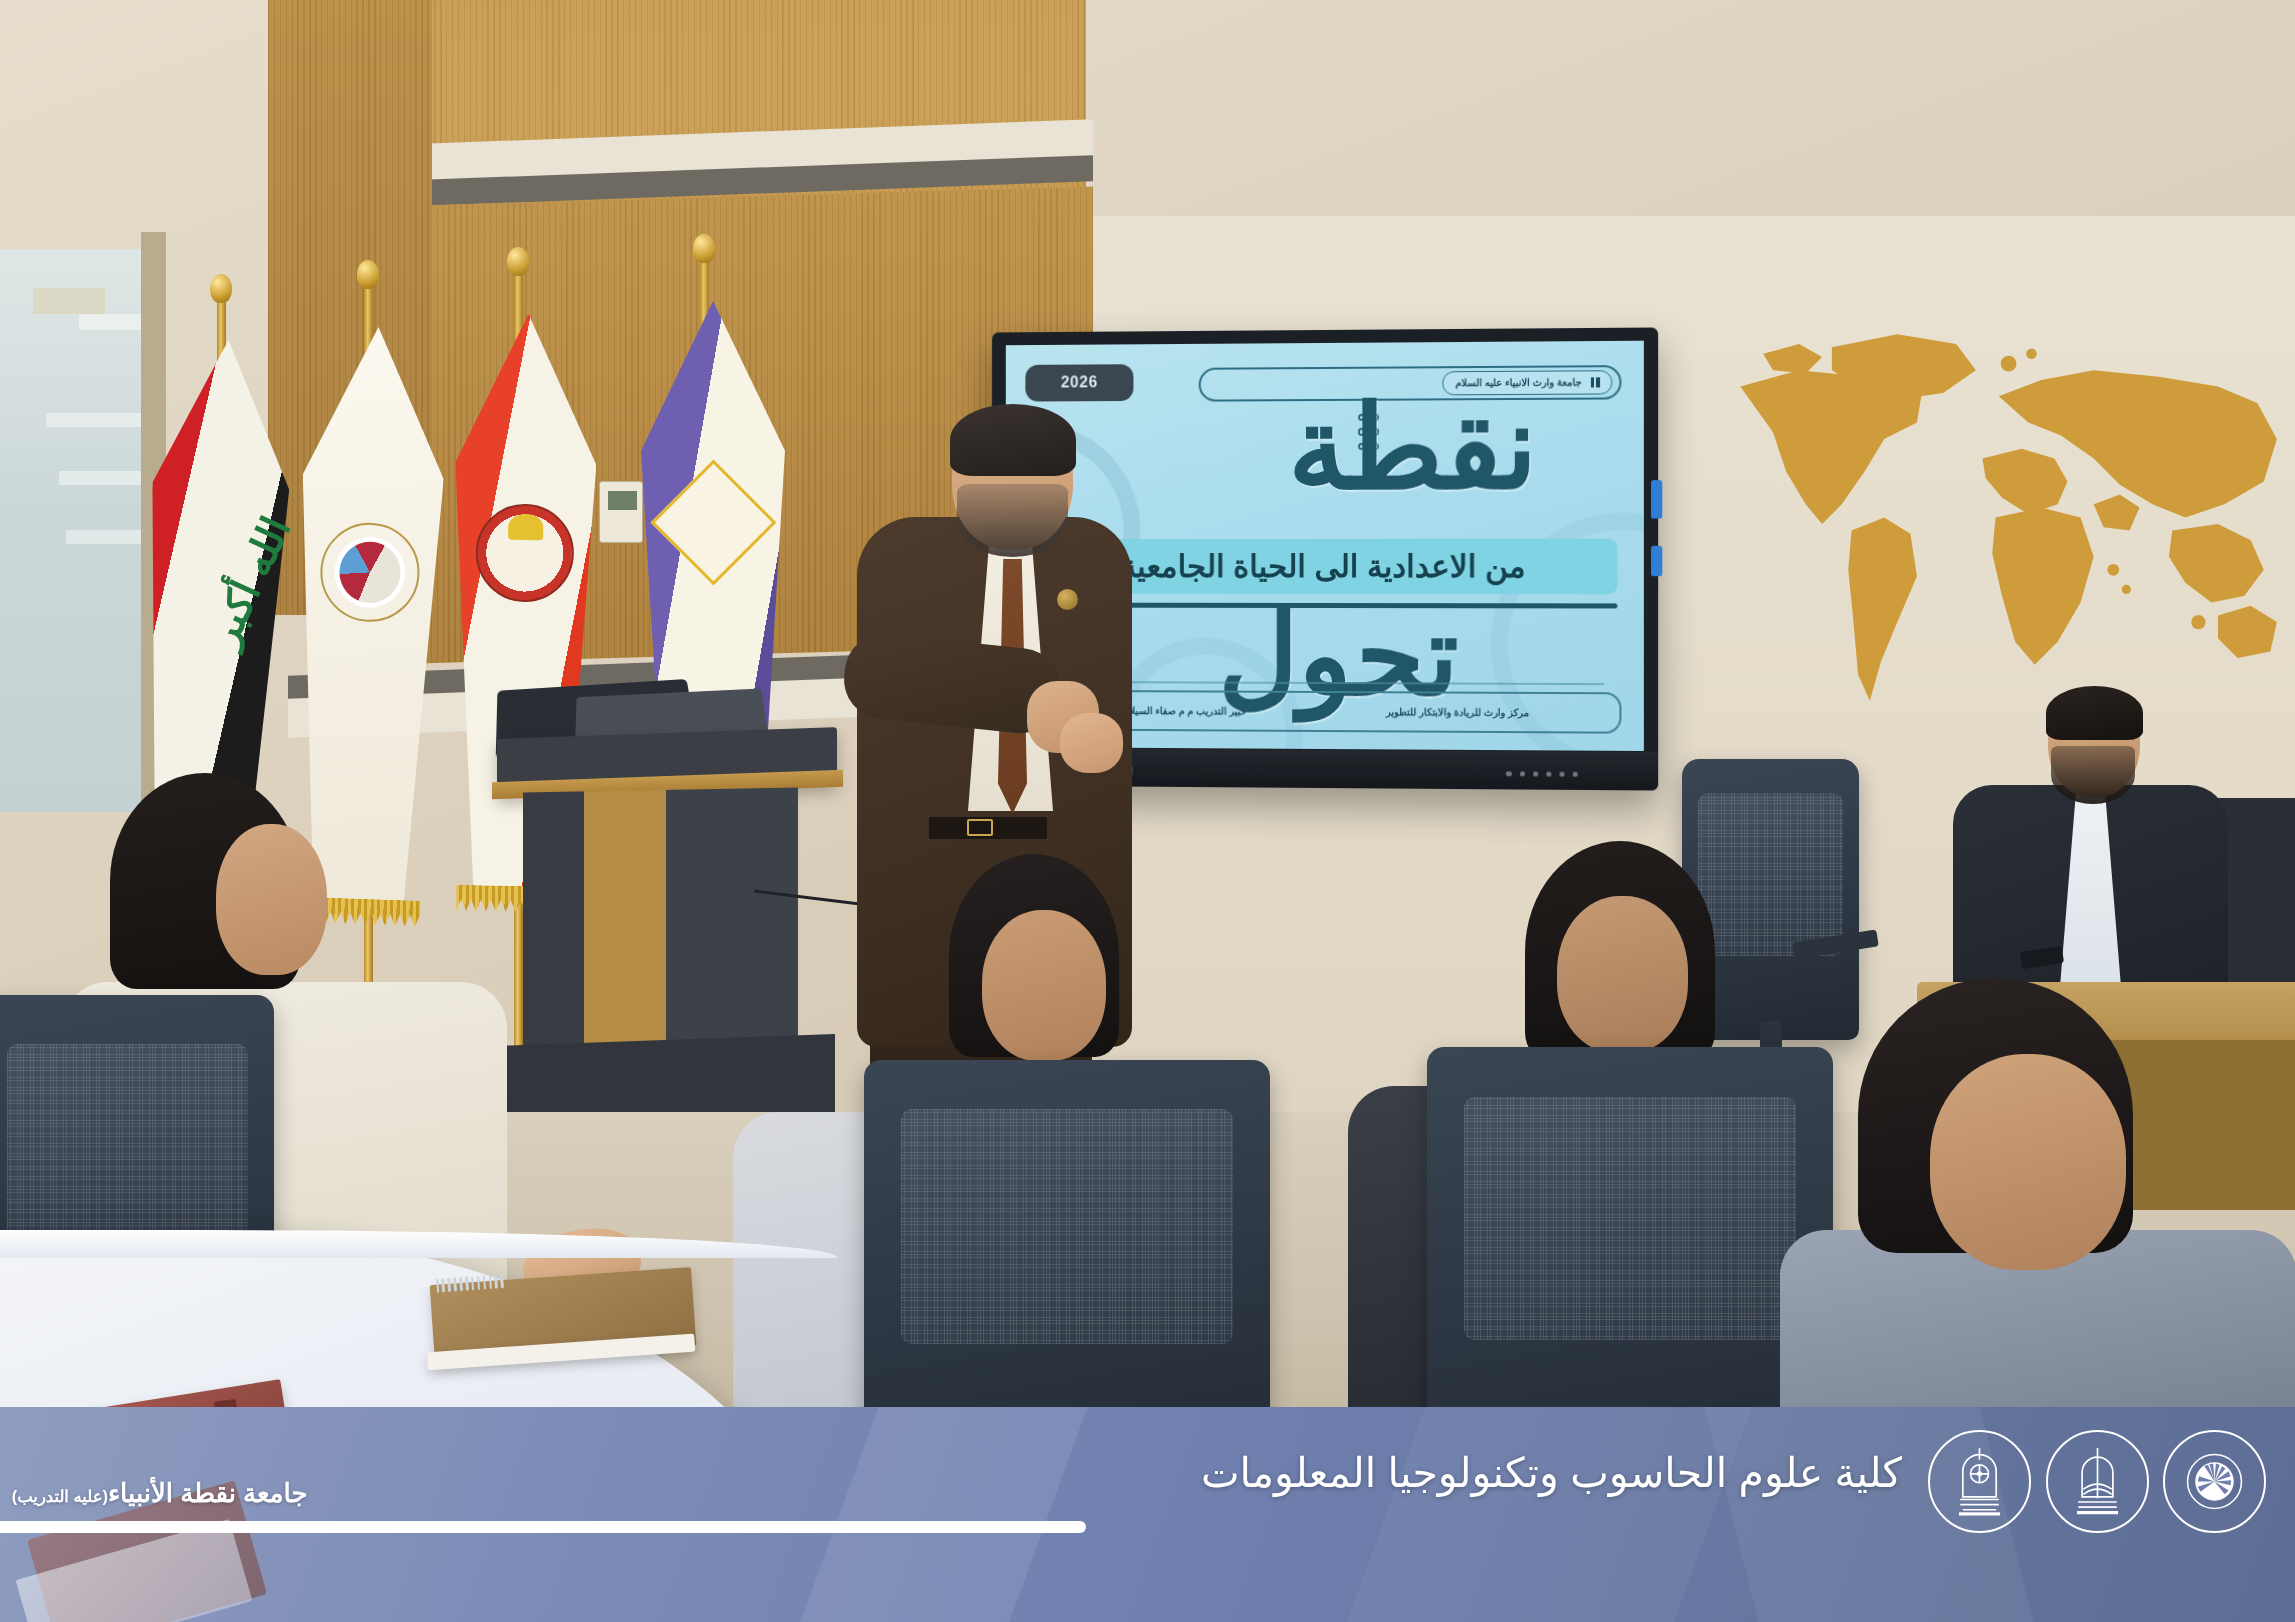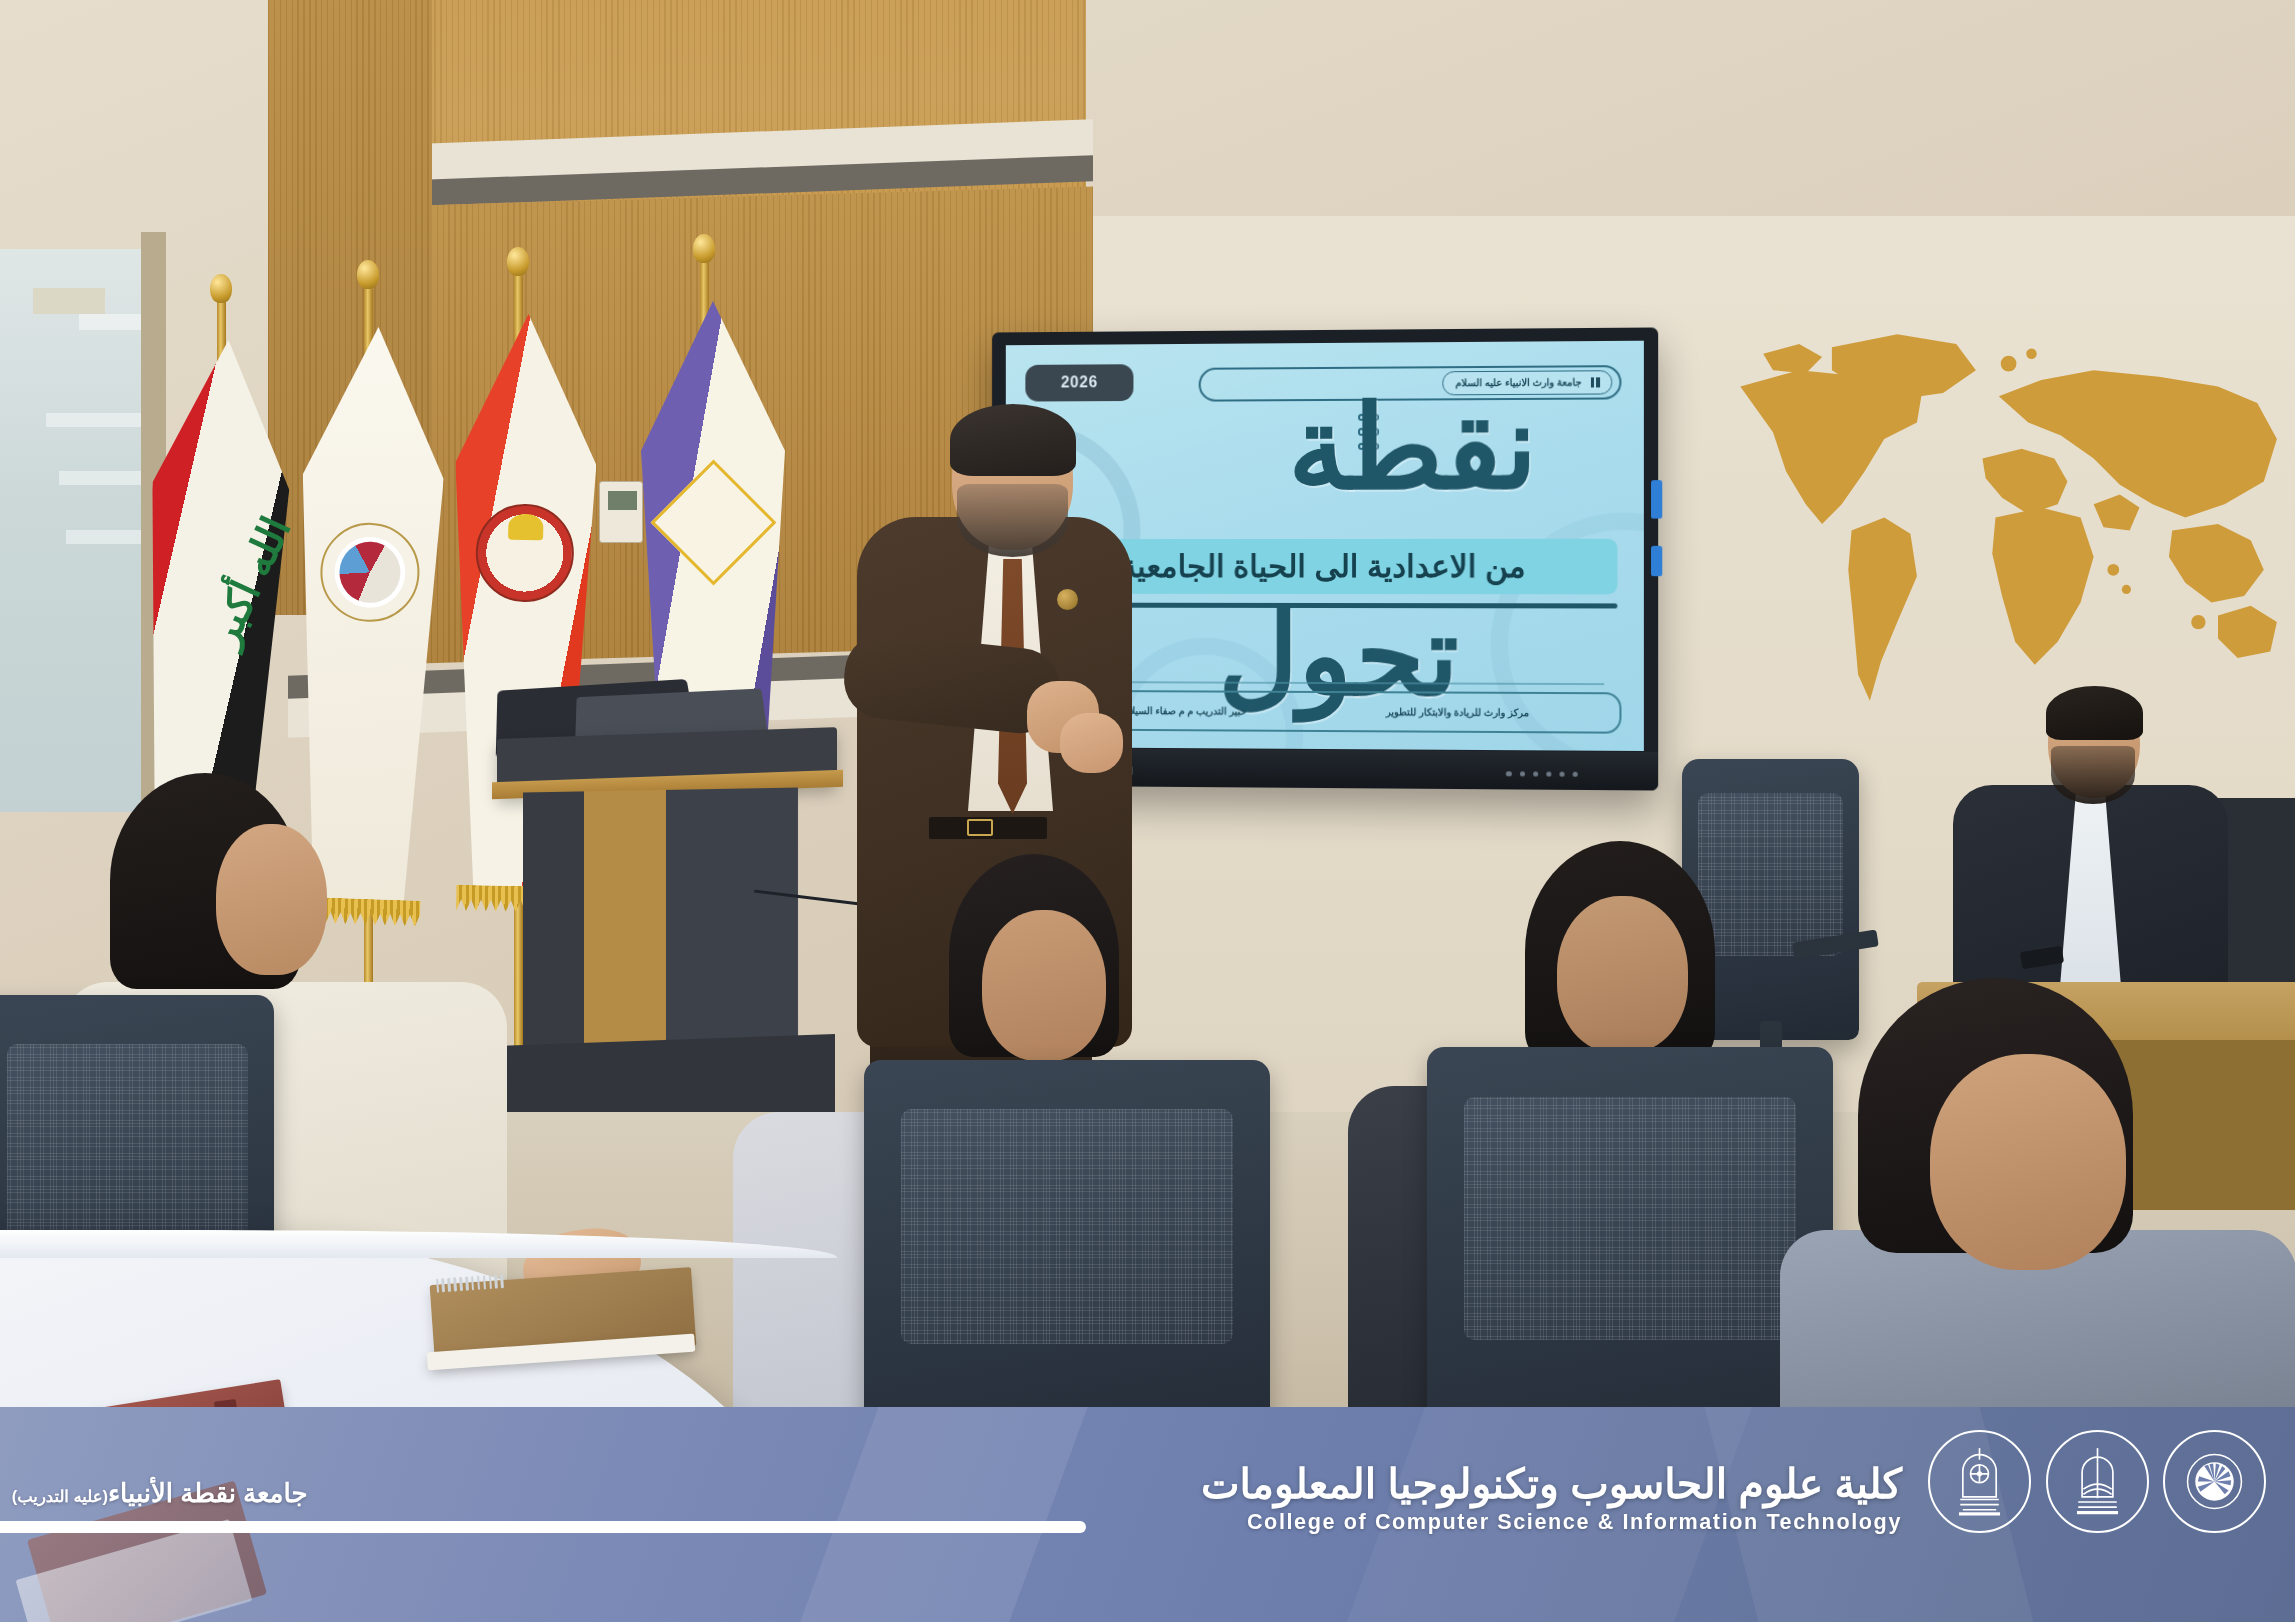--- a/index.html
+++ b/index.html
@@ -217,22 +217,22 @@
   .footer-shape2{position:absolute;background:rgba(255,255,255,.09);transform:skewX(-20deg);}
   .footer-book{position:absolute;left:39px;top:101px;width:216px;height:118px;
     background:linear-gradient(150deg,#9a6b68,#7d5452);border-radius:3.9px;transform:rotate(-16deg);opacity:.72;}
   .footer-book2{position:absolute;left:23px;top:141px;width:222px;height:85px;
     background:linear-gradient(150deg,#e7e9ef,#c9cedd);border-radius:2.6px;transform:rotate(-16deg);opacity:.6;}
   .footer-line{position:absolute;left:0;top:1521px;width:1086px;height:11.8px;background:#ffffff;border-radius:0 5.9px 5.9px 0;}
   .uni-tag{position:absolute;left:11.8px;top:1478px;color:#fff;font-size:26px;font-weight:bold;direction:rtl;
     text-shadow:0 1.3px 3.9px rgba(0,0,0,.28);}
   .uni-tag small{font-size:16.4px;}
   .college{position:absolute;right:393px;top:1451px;text-align:right;color:#fff;}
-  .college .ar{font-size:41px;font-weight:bold;direction:rtl;line-height:1.08;letter-spacing:0.7px;
-    text-shadow:0 1.3px 5.2px rgba(0,0,0,.30);margin-top:11px;}
+  .college .ar{font-size:41px;font-weight:normal;direction:rtl;line-height:1.08;letter-spacing:0.7px;
+    text-shadow:0 1.3px 5.2px rgba(0,0,0,.30);}
   .college .en{font-size:21.6px;font-weight:bold;letter-spacing:1.6px;margin-top:2.6px;
     text-shadow:0 1.3px 3.9px rgba(0,0,0,.30);}
   .logos{position:absolute;right:29px;top:1430px;display:flex;gap:14.4px;align-items:center;}
   .logo{width:103px;height:103px;border-radius:50%;border:2.6px solid #fff;
     display:flex;align-items:center;justify-content:center;position:relative;}
   .logo svg{width:77px;height:77px;}
 </style>
 </head>
 <body>
 
@@ -513,21 +513,20 @@
   </div>
 
   <div class="footer-line"></div>
 
   <div class="uni-tag">
     <span>جامعة نقطة الأنبياء</span><small>(عليه التدريب)</small>
   </div>
 
   <div class="college">
     <div class="ar">كلية علوم الحاسوب وتكنولوجيا المعلومات</div>
-    <div class="en">College of Computer Science &amp; Information Technology</div>
   </div>
 
   <div class="logos">
 
     <div class="logo">
       <svg viewBox="0 0 120 120">
         <g fill="none" stroke="#fff" stroke-width="2.6">
           <path d="M60 8 L60 26"></path>
           <path d="M34 44 a26 26 0 0 1 52 0 l0 40 l-52 0 Z"></path>
           <circle cx="60" cy="48" r="14"></circle>

